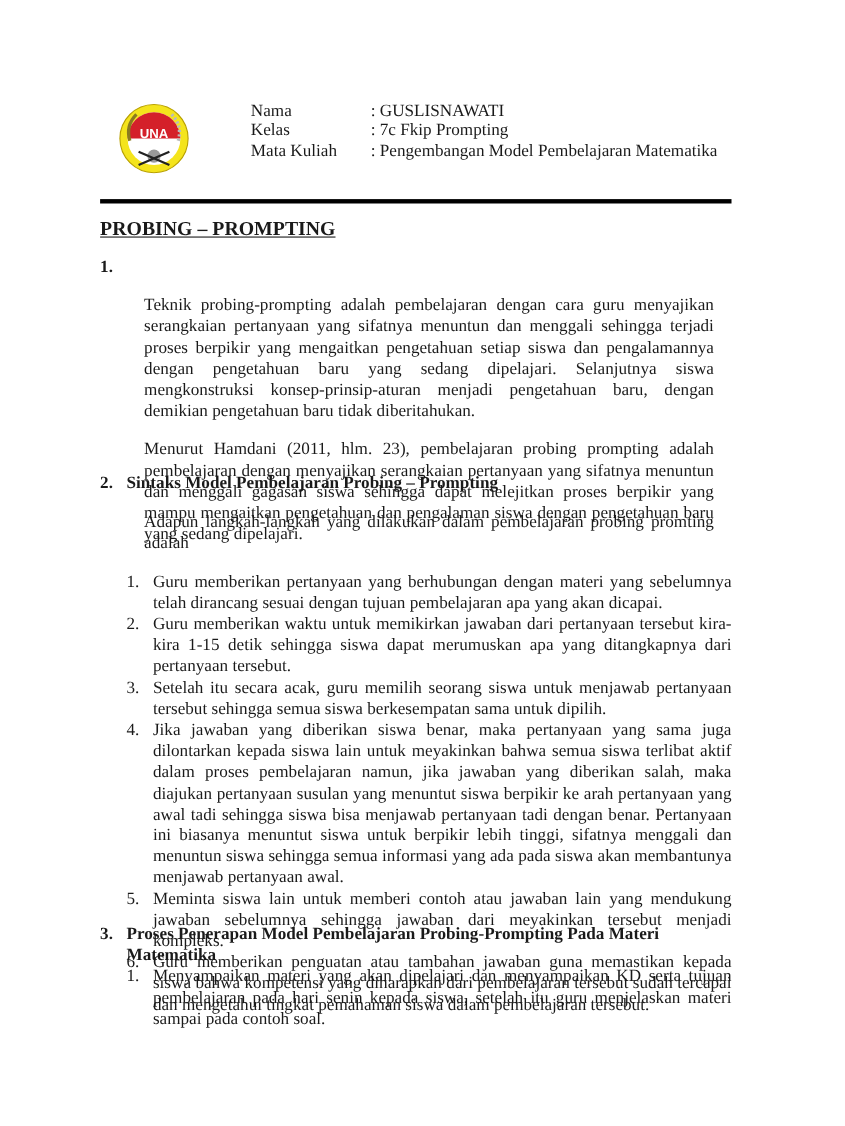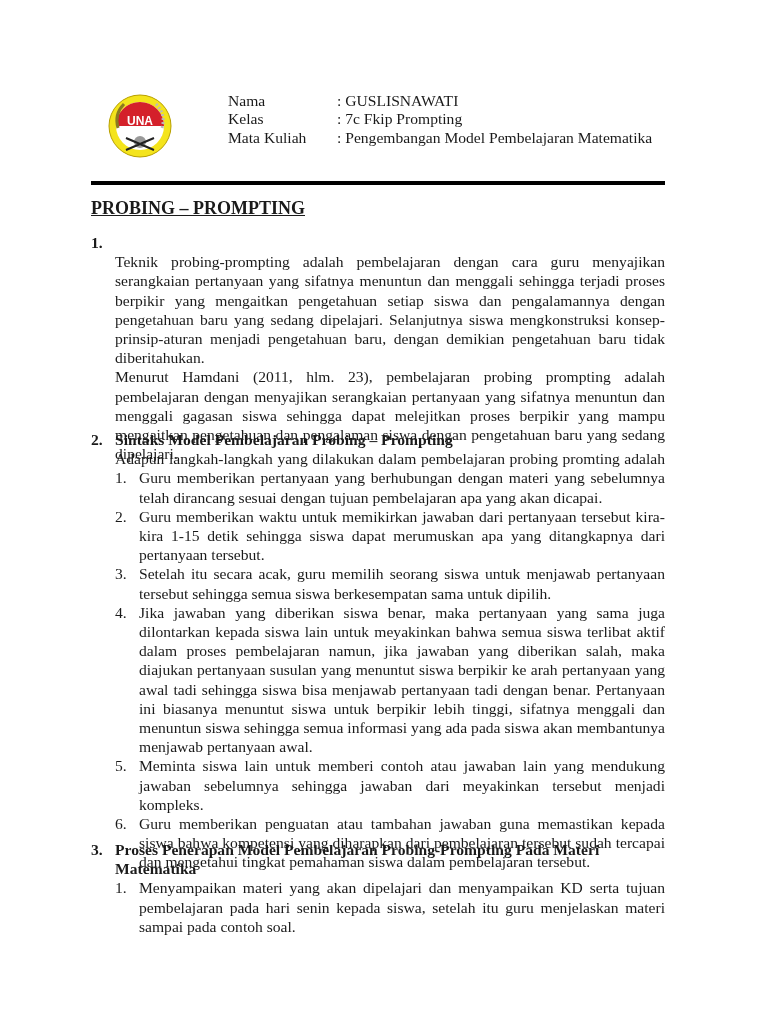--- a/index.html
+++ b/index.html
@@ -8,21 +8,21 @@
   .logo { position:absolute; left:108px; top:94px; width:64px; height:64px; }
   .info { position:absolute; left:228px; top:92px; font-size:15.6px; line-height:18.4px; }
   .info-row { display:flex;gap:24px; }
   .info-label { width:85px; }
   .rule { position:absolute; left:91px; top:181px; width:574px; height:4px; background:#000; }
   .main-title { position:absolute; left:91px; top:198px; font-weight:bold; font-size:18px;text-decoration:underline; }
   .section { position:absolute; left:91px; width:574px; }
   .sec-head { display:flex; font-weight:bold; line-height:19.2px; }
   .sec-num { width:24px; flex:none; }
   .body { margin-left:24px; text-align:justify; line-height:19.2px; }
-  .para { margin:0; }
+  .para { margin:16px; }
   .sans { font-family:"Liberation Sans Narrow","Liberation Sans", sans-serif; font-size:14px; letter-spacing:-0.3px; }
   ol.steps { list-style:none; margin:0; padding:0; }
   .step { display:flex; line-height:19.2px; }
   .step-num { width:24px; flex:none; }
   .step-text { text-align:justify; flex:1; }
   b.em { font-weight:bold; }
 </style>
 </head>
 <body>
 

